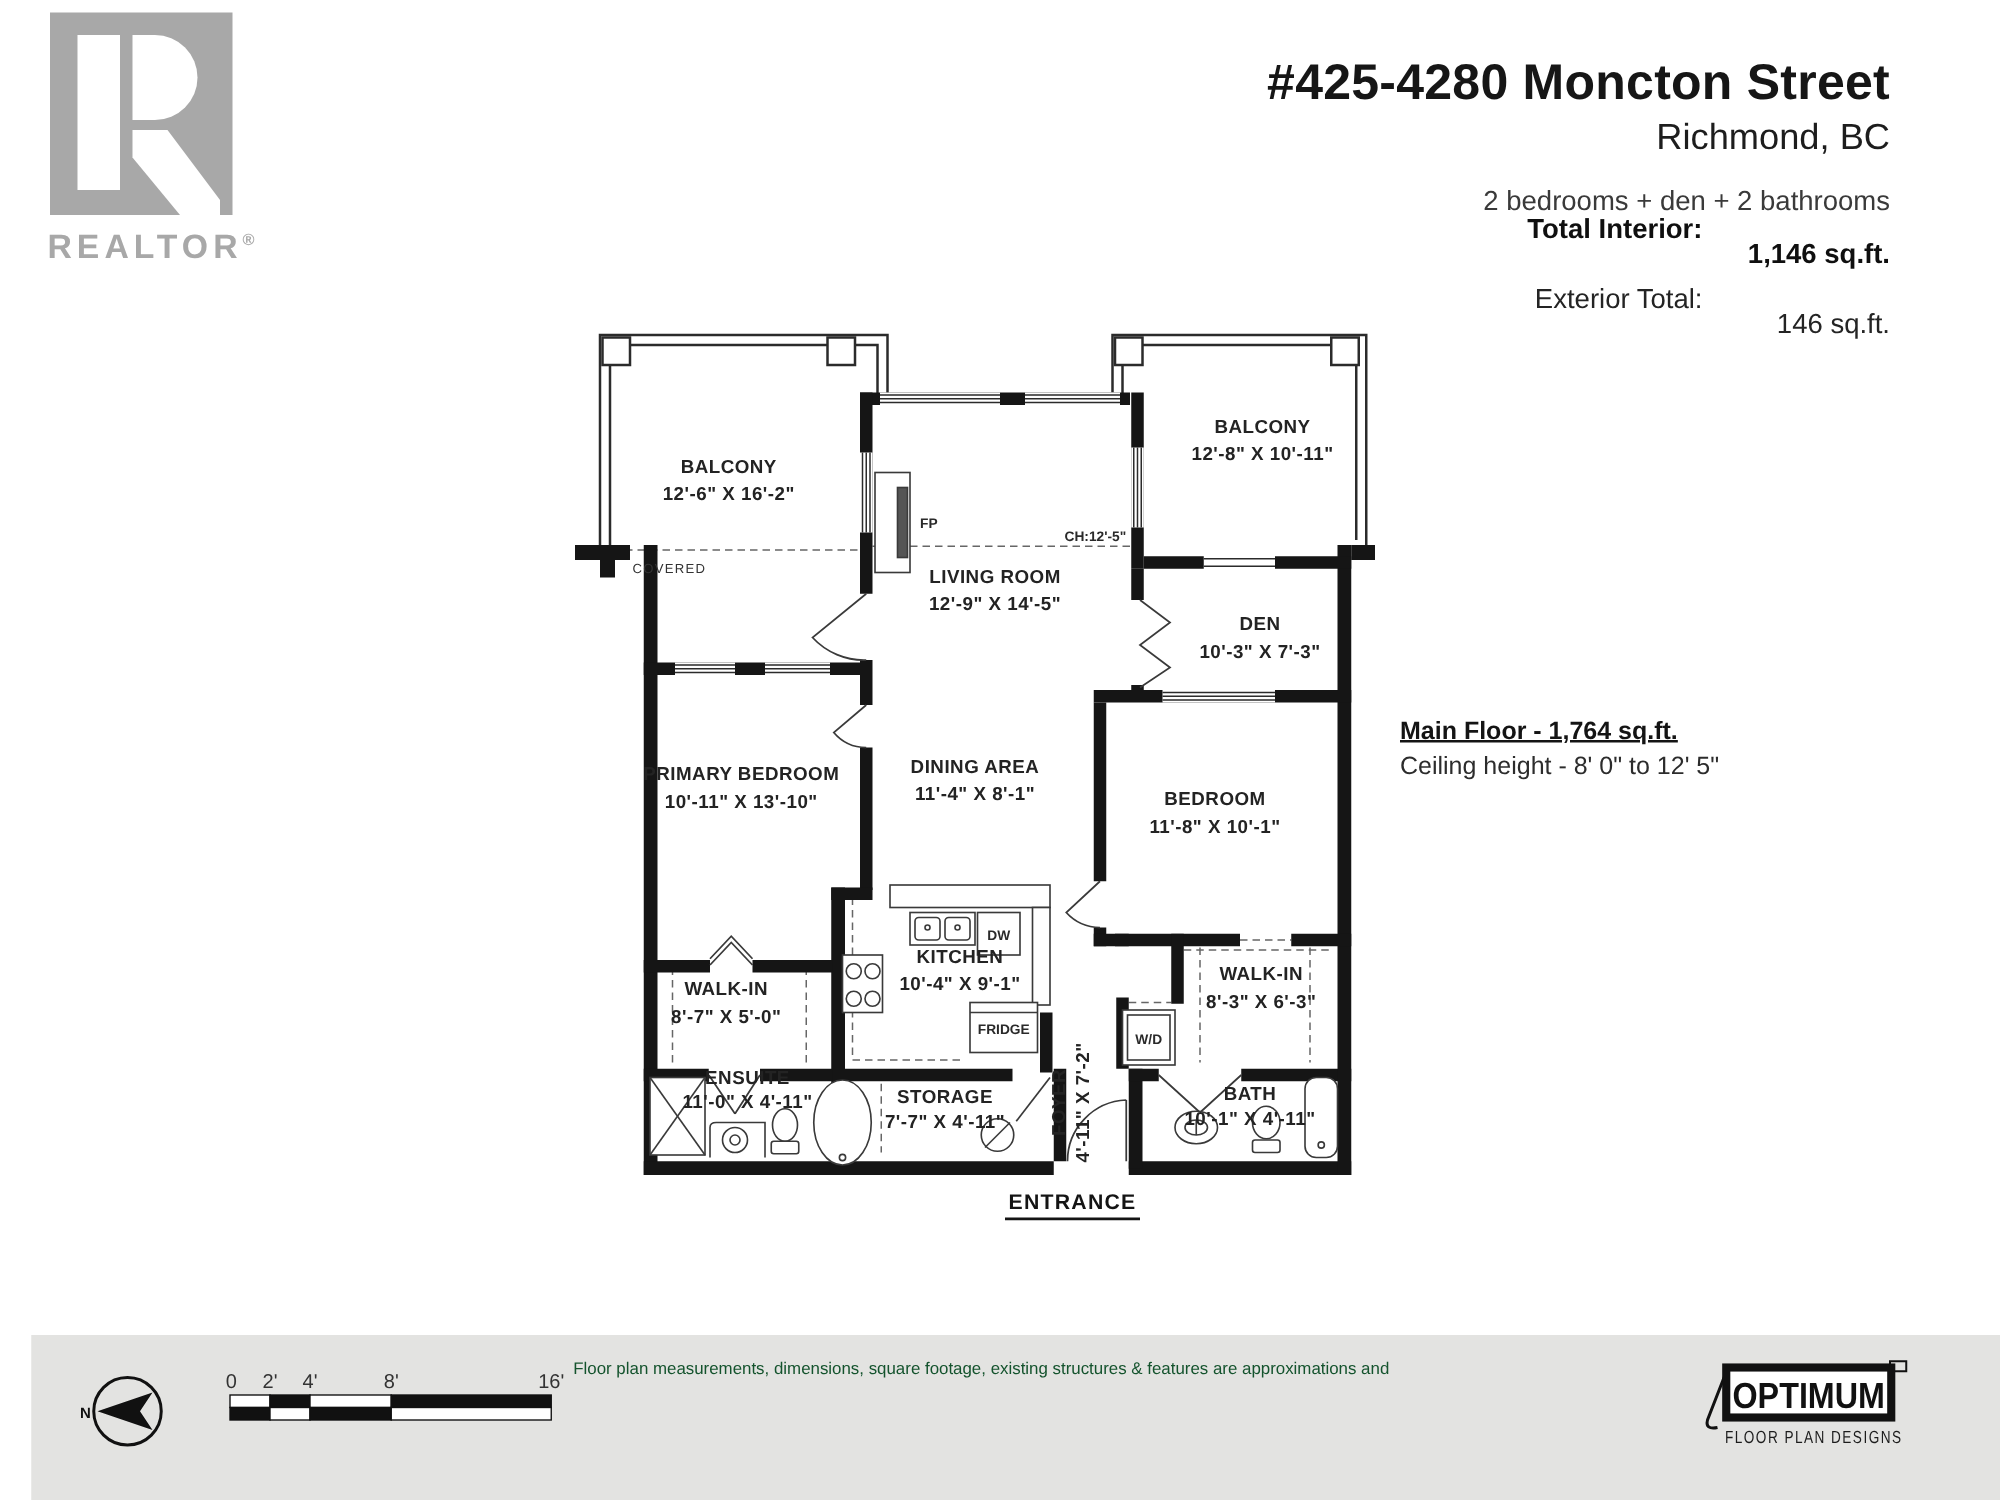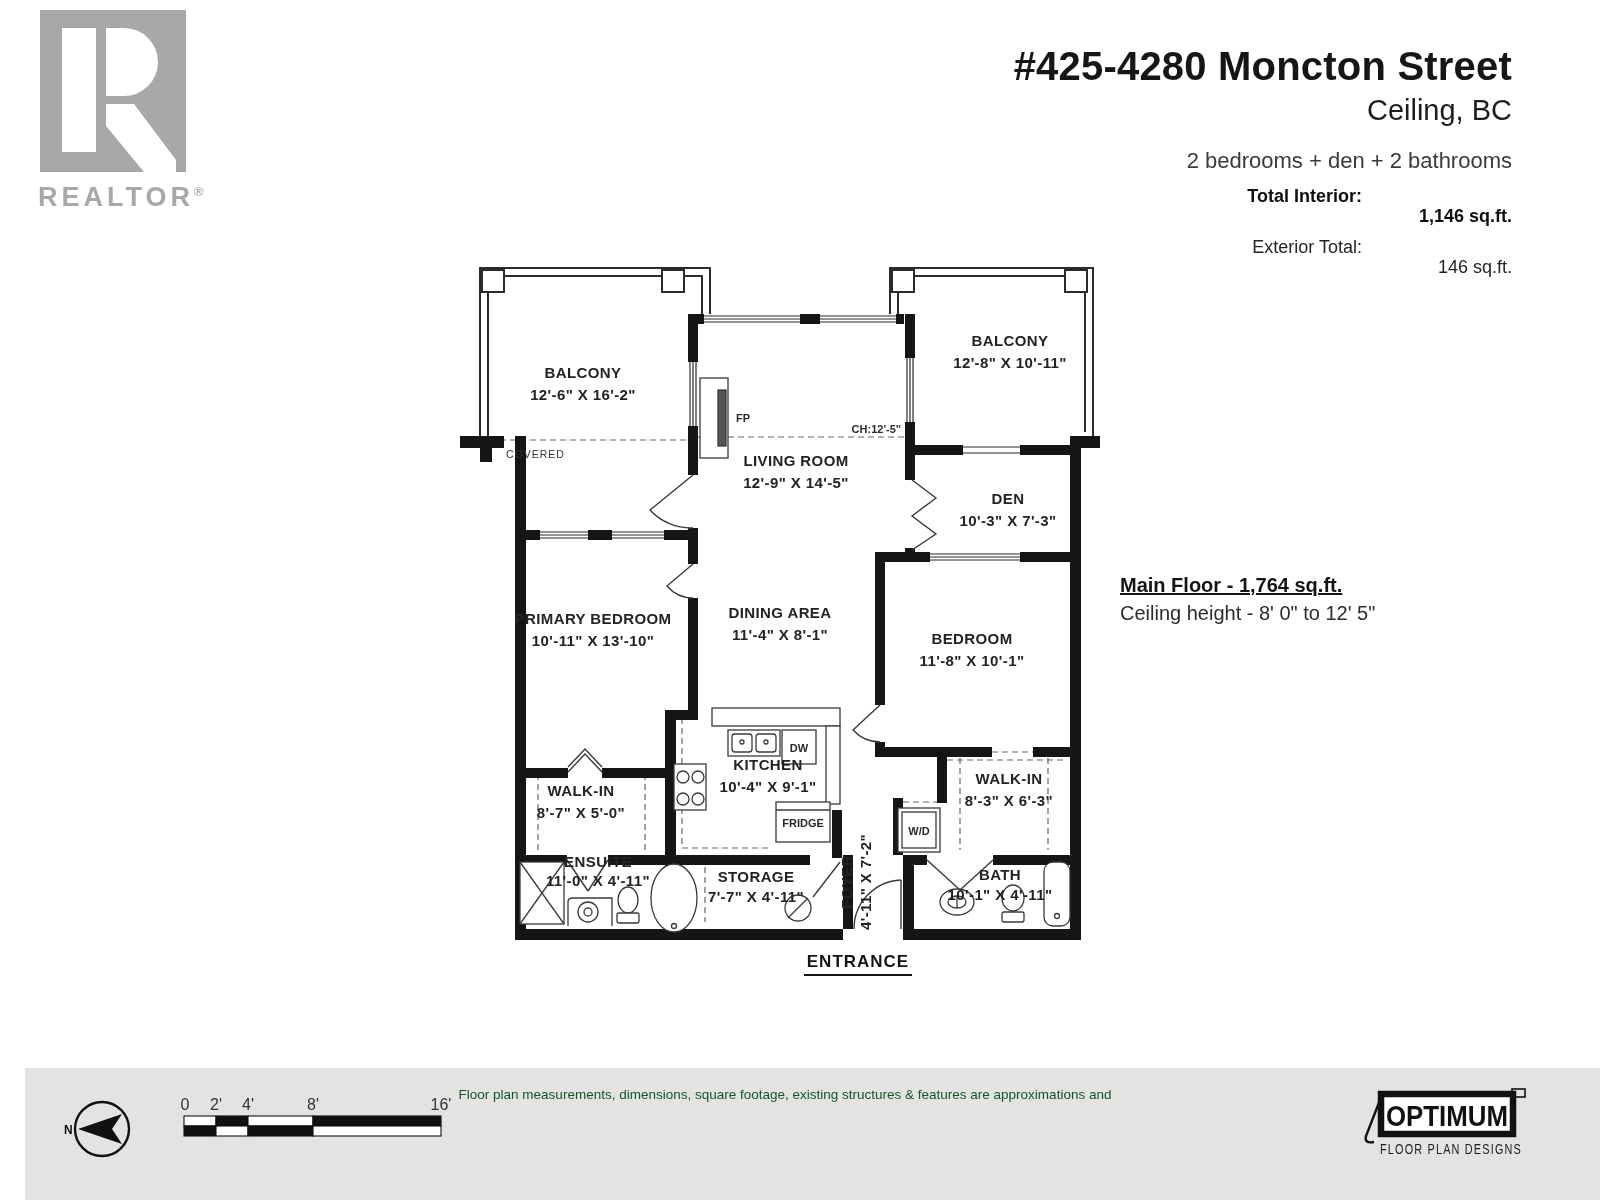--- a/index.html
+++ b/index.html
@@ -3,21 +3,21 @@
 <meta charset="utf-8">
 <style>
   html,body{margin:0;padding:0;background:#fff;}
   .page{position:relative;width:1600px;height:1200px;background:#ffffff;overflow:hidden;
         font-family:"Liberation Sans",sans-serif;color:#1c1c1c;}
   
   .title-block{position:absolute;right:88px;top:24px;text-align:right;}
   .addr{font-size:40px;font-weight:bold;letter-spacing:.2px;color:#161616;line-height:44px;margin-top:20px;}
   .city{font-size:29px;font-weight:normal;color:#1d1d1d;line-height:36px;margin-top:4px;}
   .summary{font-size:22px;color:#3a3a3a;margin-top:20px;}
-  .stats{position:absolute;right:88px;top:186px;font-size:18px;color:#242424;}
+  .stats{position:absolute;right:88px;top:170px;font-size:22px;color:#242424;}
   .stats .row{display:flex;justify-content:flex-end;margin-bottom:10px;}
   .stats .val{width:150px;text-align:right;margin-top:20px;}
   .stats .row.bold{font-weight:bold;color:#0f0f0f;}
   .floor-info{position:absolute;left:1120px;top:574px;font-size:20px;color:#2c2c2c;}
   .floor-info .fi-title{font-weight:bold;color:#141414;text-decoration:underline;margin-bottom:5px;}
   
   .footer-bg{position:absolute;left:25px;top:1068px;width:1575px;height:132px;background:#e3e3e1;}
   .disclaimer{position:absolute;left:400px;top:1084px;width:770px;text-align:center;
               font-size:13.5px;line-height:21px;color:#14532d;}
   svg text{font-family:"Liberation Sans",sans-serif;}
@@ -33,21 +33,21 @@
   <svg style="position:absolute;left:38px;top:8px;" width="170" height="215" viewBox="0 0 170 215">
     <rect x="2" y="2" width="146" height="162" fill="#a8a8a8"></rect>
     <rect x="24" y="20" width="34" height="124" fill="#fff"></rect>
     <path d="M 68,20 H 86 A 34,34 0 0 1 86,88 H 68 Z" fill="#fff"></path>
     <polygon points="68,96 96,96 138,152 138,164 106,164 68,118" fill="#fff"></polygon>
     <text x="0" y="198" font-size="27" font-weight="bold" fill="#a8a8a8" letter-spacing="4"><tspan>REALTOR</tspan><tspan font-size="13" dy="-10">®</tspan></text>
   </svg>
 
   <div class="title-block">
     <div class="addr">#425-4280 Moncton Street</div>
-    <div class="city">Ceiling, BC</div>
+    <div class="city">Richmond, BC</div>
     <div class="summary">2 bedrooms + den + 2 bathrooms</div>
   </div>
   <div class="stats">
     <div class="row bold">
       <span class="lbl">Total Interior:</span>
       <span class="val">1,146 sq.ft.</span>
     </div>
     <div class="row">
       <span class="lbl">Exterior Total:</span>
       <span class="val">146 sq.ft.</span>

